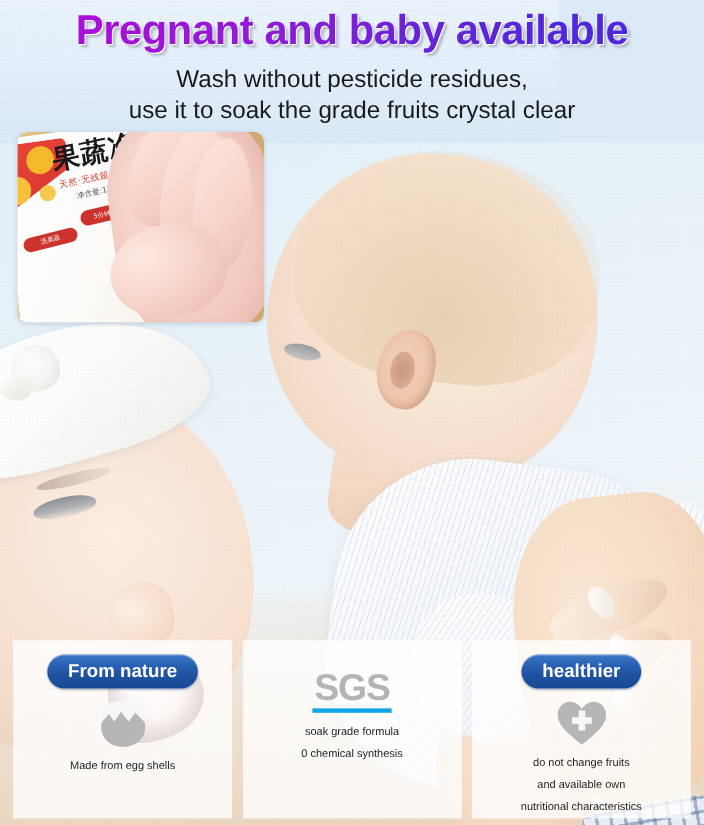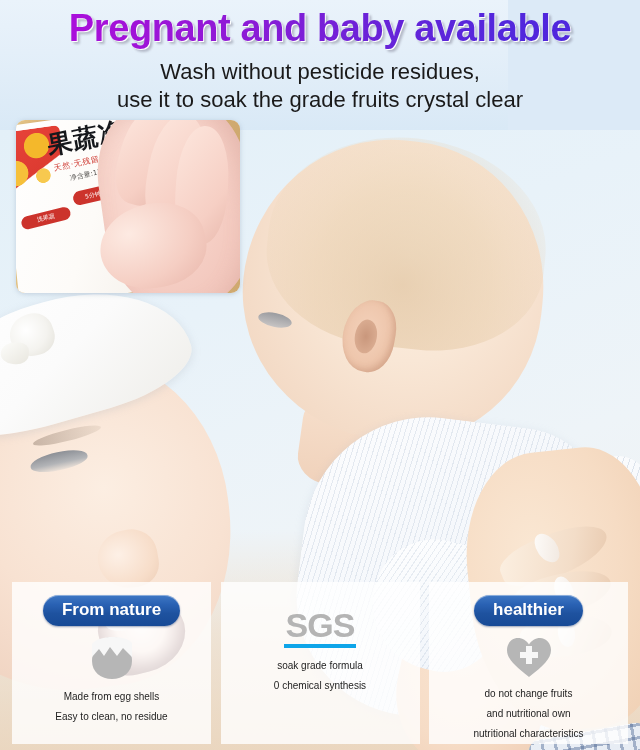--- a/index.html
+++ b/index.html
@@ -419,21 +419,20 @@
     <div class="fbox">
       <div class="badge">From nature</div>
       <div class="ficon">
         <svg width="44" height="46" viewBox="0 0 44 46" aria-hidden="true">
           <path d="M22 2 C34 2 42 14 42 26 C42 37 33 44 22 44 C11 44 2 37 2 26 C2 14 10 2 22 2 Z" fill="#b6b6b6"></path>
           <path d="M2 22 L9 14 L14 21 L20 12 L27 21 L33 13 L42 22 L42 8 C38 3 30 2 22 2 C14 2 6 4 2 9 Z" fill="#f7f7f7"></path>
         </svg>
       </div>
       <div class="ftext">
         <div>Made from egg shells</div>
-        <div>Easy to clean, no residue</div>
       </div>
     </div>
 
     <div class="fbox">
       <div class="ficon">
         <span class="sgs">SGS</span>
       </div>
       <div class="ftext">
         <div>soak grade formula</div>
         <div>0 chemical synthesis</div>
@@ -443,19 +442,19 @@
     <div class="fbox">
       <div class="badge">healthier</div>
       <div class="ficon">
         <svg width="48" height="44" viewBox="0 0 48 44" aria-hidden="true">
           <path d="M24 42 C10 31 2 24 2 15 C2 8 7 3 13 3 C17.5 3 21.5 5.5 24 9.5 C26.5 5.5 30.5 3 35 3 C41 3 46 8 46 15 C46 24 38 31 24 42 Z" fill="#b6b6b6"></path>
           <path d="M21 11 h6 v6 h6 v6 h-6 v6 h-6 v-6 h-6 v-6 h6 z" fill="#f7f7f7"></path>
         </svg>
       </div>
       <div class="ftext">
         <div>do not change fruits</div>
-        <div>and nutritional own</div>
+        <div>and available own</div>
         <div>nutritional characteristics</div>
       </div>
     </div>
 
   </div>
 </div>
 
 </body></html>

